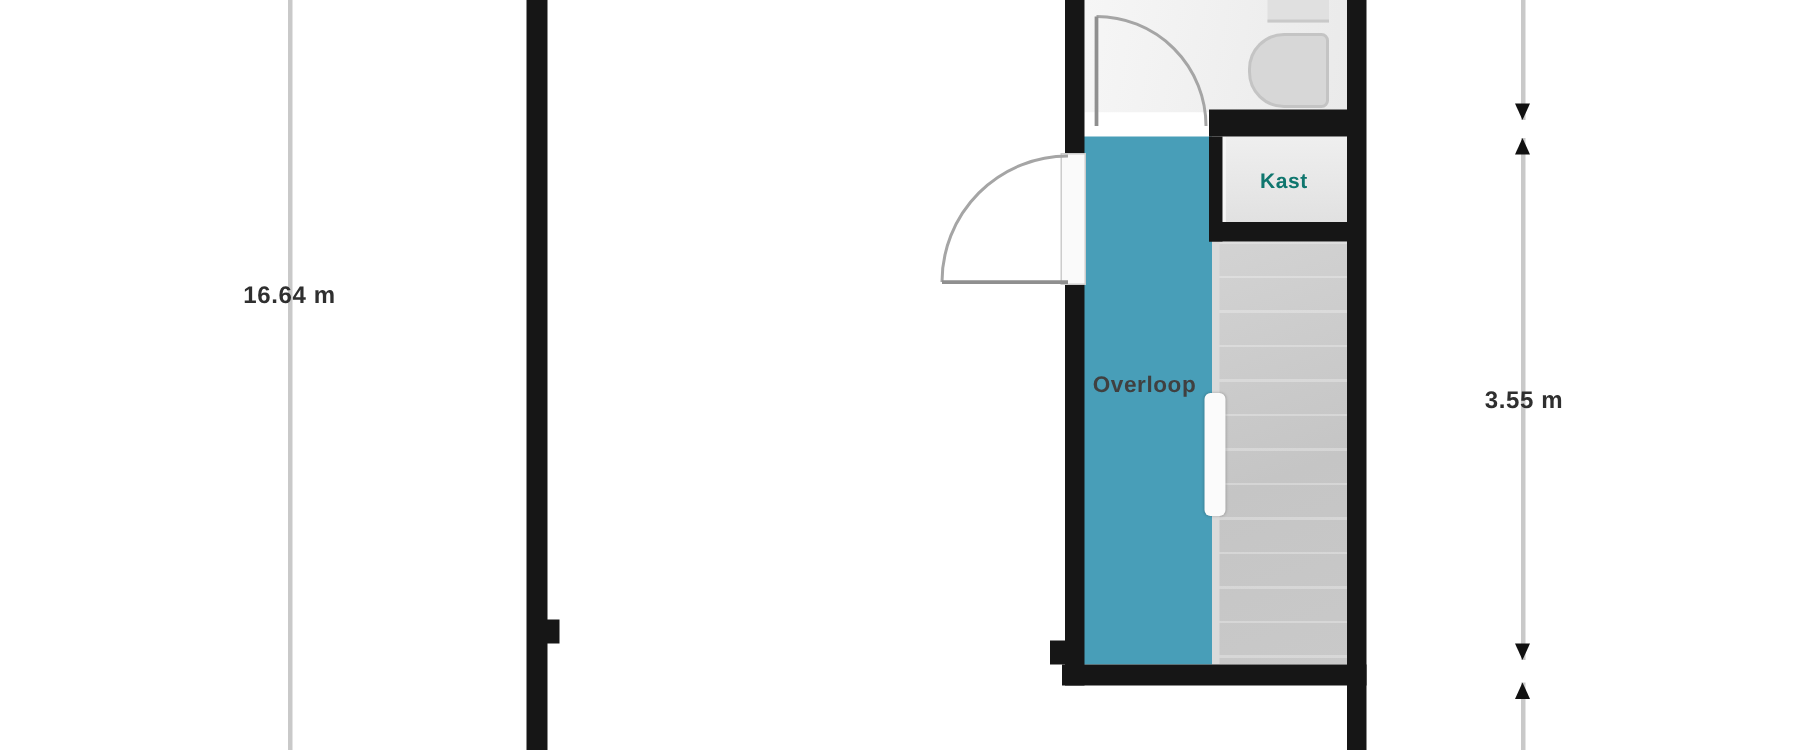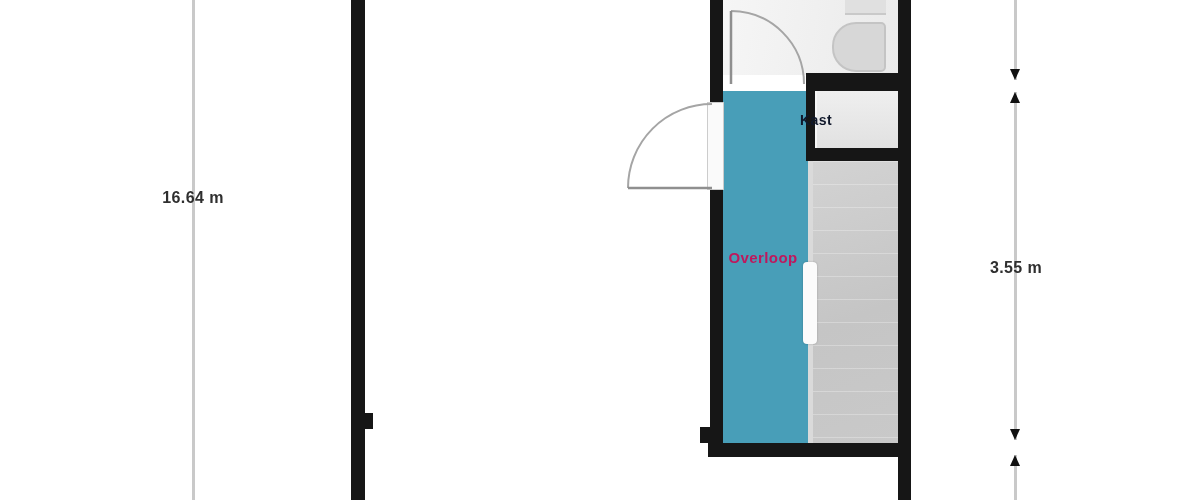--- a/index.html
+++ b/index.html
@@ -57,22 +57,22 @@
   .arrow-down{border-top:11px solid #111111;}
   .arrow-up{border-bottom:11px solid #111111;}
   .ar1{left:1010px;top:69px;} .ar2{left:1010px;top:92px;}
   .ar3{left:1010px;top:429px;} .ar4{left:1010px;top:455px;}
   
   .lbl{position:absolute;z-index:30;transform:translate(-50%,-50%);
     font-weight:bold;white-space:nowrap;letter-spacing:0.4px;}
   .dim-label{font-size:16px;color:#2f2f2f;}
   .dim-label-left{left:193px;top:198px;}
   .dim-label-right{left:1016px;top:268px;}
-  .overloop-label{left:763px;top:257px;font-size:15px;color:#be185d;}
-  .kast-label{left:816px;top:120px;font-size:14px;color:#0f172a;}
+  .overloop-label{left:763px;top:257px;font-size:15px;color:#404040;}
+  .kast-label{left:856px;top:120px;font-size:14px;color:#0f766e;}
 </style>
 </head>
 <body>
 
 <div id="canvas">
 
   <div class="room bathroom-floor"></div>
   <div class="room door-threshold"></div>
   <div class="room overloop-floor"></div>
   <div class="room kast-floor"></div>

